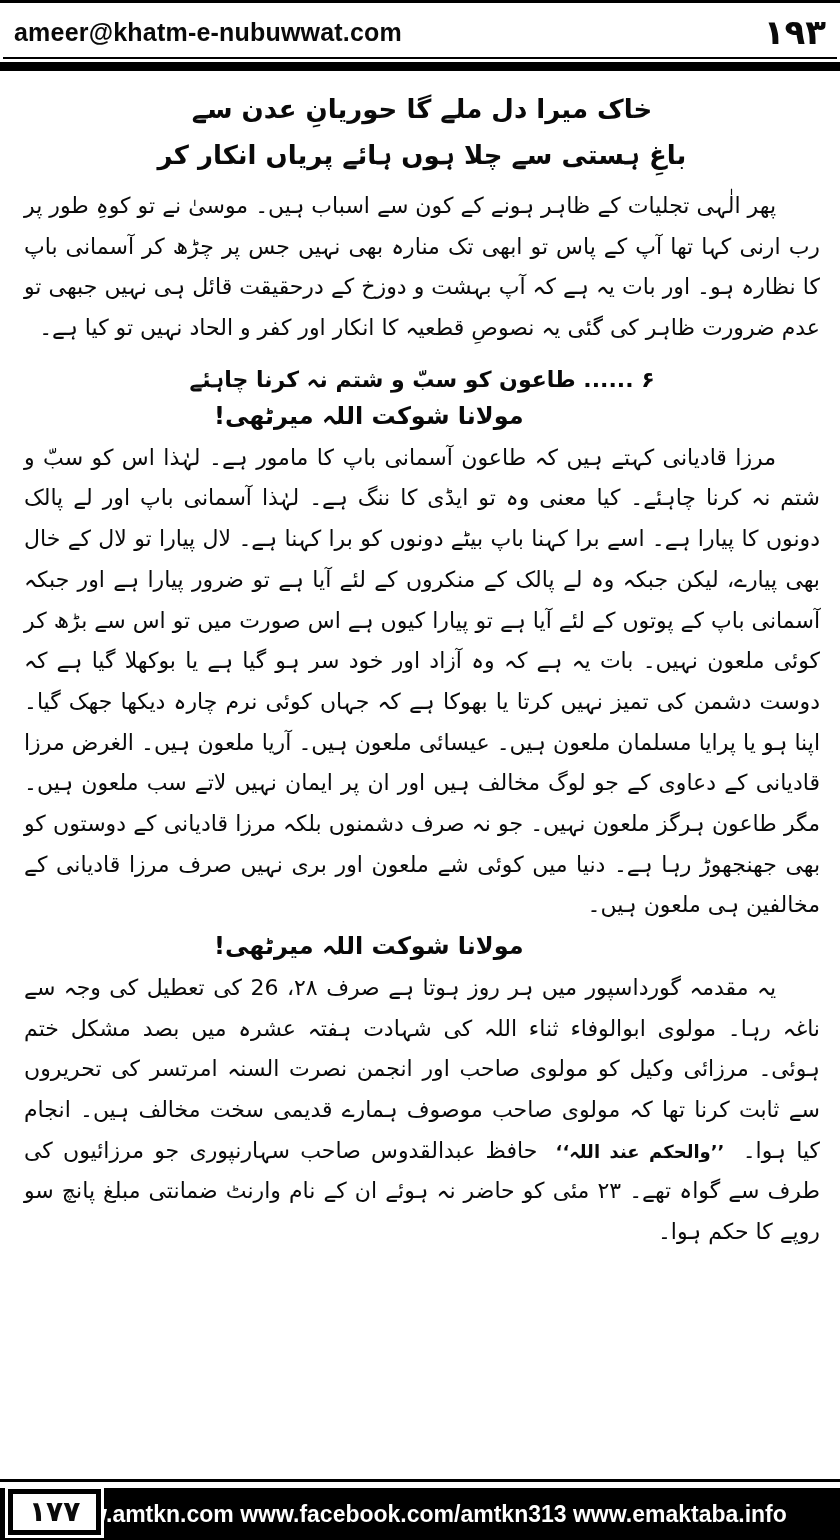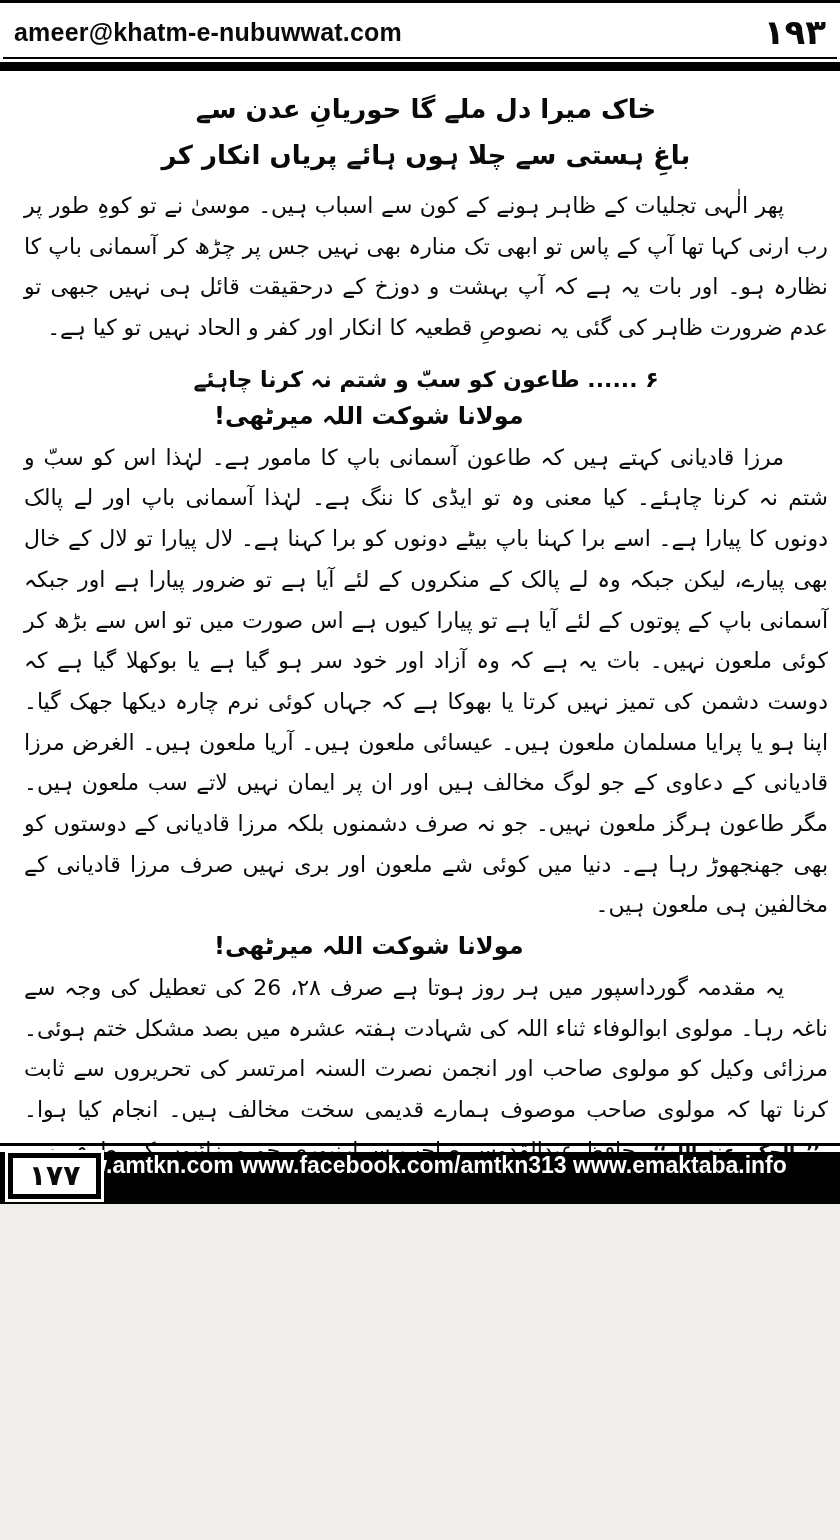--- a/index.html
+++ b/index.html
@@ -4,42 +4,42 @@
 <style>
   * { box-sizing: border-box; }
   html, body { margin: 0; padding: 0; }
   body {
     width: 840px; height: 1540px;
     background: #efeeea;
     font-family: "DejaVu Sans", sans-serif;
   }
   .page {
     position: relative;
-    width: 840px; height: 1204px;
+    width: 840px; height: 1540px;
     background: #ffffff;
     color: #0a0a0a;
     overflow: hidden;
   }
   .top-rule { height: 3px; background: #000; }
   .header {
     display: flex; align-items: center; justify-content: space-between;
     padding: 9px 14px 5px 14px;
   }
   .header-email {
     font-family: "Liberation Sans", sans-serif;
     font-weight: 700; font-size: 25px; letter-spacing: 0.2px;
   }
   .header-page-num { font-size: 34px; font-weight: 700; }
   .header-title { font-size: 23px; font-weight: 700; direction: rtl; }
   .rule-thin { height: 2px; background: #000; margin: 0 3px; }
   .rule-thick { height: 9px; background: #000; margin-top: 3px; }
 
   .content {
     direction: rtl;
-    padding: 12px 12px 0 24px;
+    padding: 12px 20px 0 24px;
   }
   .poem { margin: 4px 0 6px 0; }
   .poem-line {
     text-align: center; font-size: 26px; font-weight: 700; line-height: 1.75;
   }
   .para {
     font-size: 22px; line-height: 1.85;
     text-align: justify;
     margin: 8px 0 6px 0;
     text-indent: 44px;
@@ -52,21 +52,21 @@
     font-size: 24px; font-weight: 700;
     text-align: left; padding-left: 190px;
     margin: 0 0 6px 0;
   }
   .inline-bold { font-weight: 700; font-size: 18px; margin: 11px 8px; }
 
   .footer { position: absolute; left: 0; right: 0; bottom: 0; }
   .footer-rule { height: 3px; background: #000; margin-bottom: 6px; }
   .footer-bar {
     position: relative; height: 52px; background: #000;
-    display: flex; align-items: flex-start; justify-content: center;
+    display: flex; align-items: center; justify-content: center;
   }
   .footer-urls {
     color: #ffffff;
     font-family: "Liberation Sans", sans-serif;
     font-weight: 700; font-size: 23px; white-space: nowrap;
   }
   .footer-pagebox {
     position: absolute; left: 8px; bottom: 5px;
     background: #ffffff; border: 5px solid #000;
     box-shadow: 0 0 0 3px #ffffff;

